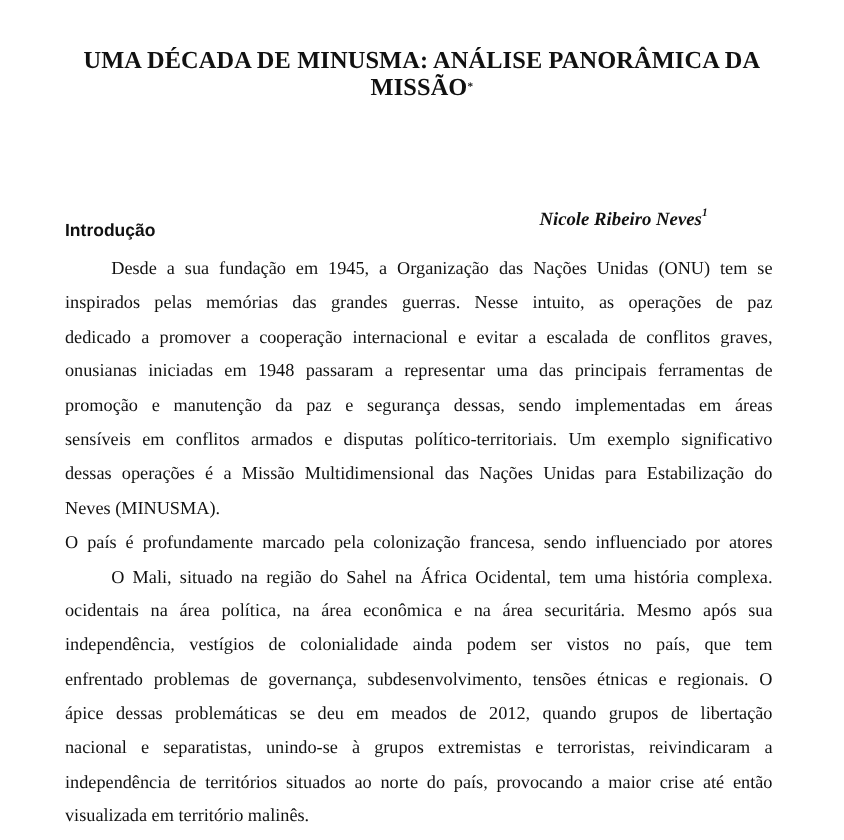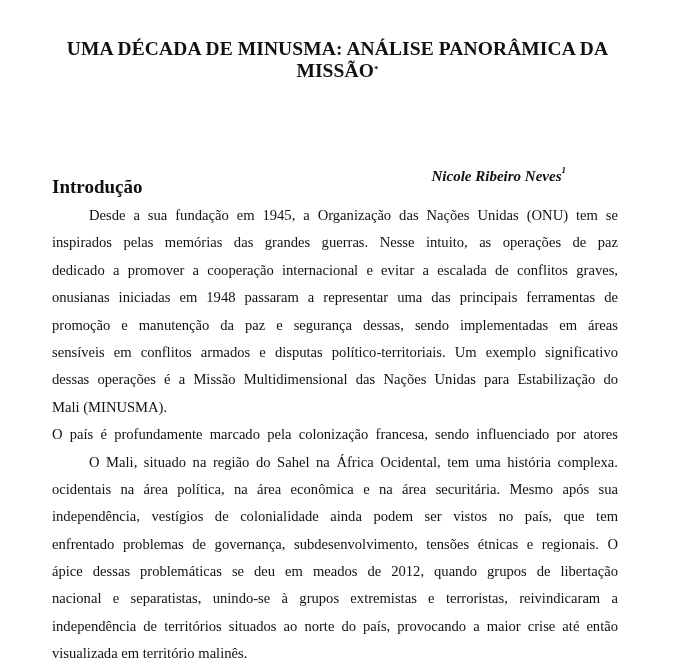--- a/index.html
+++ b/index.html
@@ -11,21 +11,21 @@
     text-align: center; line-height: 22px; letter-spacing: 0.1px;
   }
   .title sup { font-size: 9px; vertical-align: top; position: relative; top: -2px; }
   .author {
     position: absolute; right: 56px; top: 120px;
     font-family: "Liberation Serif", serif; font-weight: bold; font-style: italic; font-size: 15px; margin-top: 48px;
   }
   .author sup { font-size: 9px; vertical-align: top; position: relative; top: -3px; }
   .heading {
     position: absolute; left: 52px; top: 176px;
-    font-family: Liberation Serif, serif; font-weight: bold; font-size: 19px;
+    font-family: Liberation Sans, sans-serif; font-weight: bold; font-size: 14px;
   }
   .body {
     position: absolute; left: 52px; top: 202px; width: 566px;
     font-family: "Liberation Serif", serif; font-size: 14.6px; line-height: 27.4px;
     text-align: justify;
   }
   .line { display: block; text-align: justify; text-align-last: justify; white-space: nowrap; height: 27.4px; }
   .line.last { text-align-last: left; }
   .line.indent { padding-left: 37px; }
 </style>
@@ -44,21 +44,21 @@
 
   <div class="body">
     <div>
       <span class="line indent">Desde a sua fundação em 1945, a Organização das Nações Unidas (ONU) tem se</span>
       <span class="line">inspirados pelas memórias das grandes guerras. Nesse intuito, as operações de paz</span>
       <span class="line">dedicado a promover a cooperação internacional e evitar a escalada de conflitos graves,</span>
       <span class="line">onusianas iniciadas em 1948 passaram a representar uma das principais ferramentas de</span>
       <span class="line">promoção e manutenção da paz e segurança dessas, sendo implementadas em áreas</span>
       <span class="line">sensíveis em conflitos armados e disputas político-territoriais. Um exemplo significativo</span>
       <span class="line">dessas operações é a Missão Multidimensional das Nações Unidas para Estabilização do</span>
-      <span class="line last">Mali (MINUSMA).</span>
+      <span class="line last">Neves (MINUSMA).</span>
     </div>
     <div>
       <span class="line">O país é profundamente marcado pela colonização francesa, sendo influenciado por atores</span>
       <span class="line indent">O Mali, situado na região do Sahel na África Ocidental, tem uma história complexa.</span>
       <span class="line">ocidentais na área política, na área econômica e na área securitária. Mesmo após sua</span>
       <span class="line">independência, vestígios de colonialidade ainda podem ser vistos no país, que tem</span>
       <span class="line">enfrentado problemas de governança, subdesenvolvimento, tensões étnicas e regionais. O</span>
       <span class="line">ápice dessas problemáticas se deu em meados de 2012, quando grupos de libertação</span>
       <span class="line">nacional e separatistas, unindo-se à grupos extremistas e terroristas, reivindicaram a</span>
       <span class="line">independência de territórios situados ao norte do país, provocando a maior crise até então</span>

